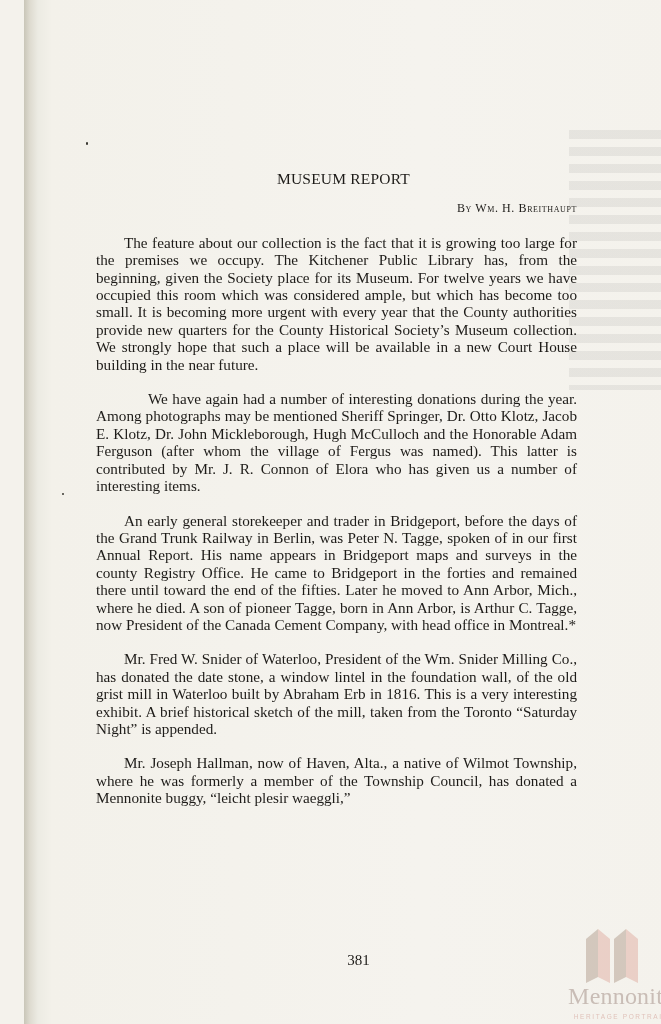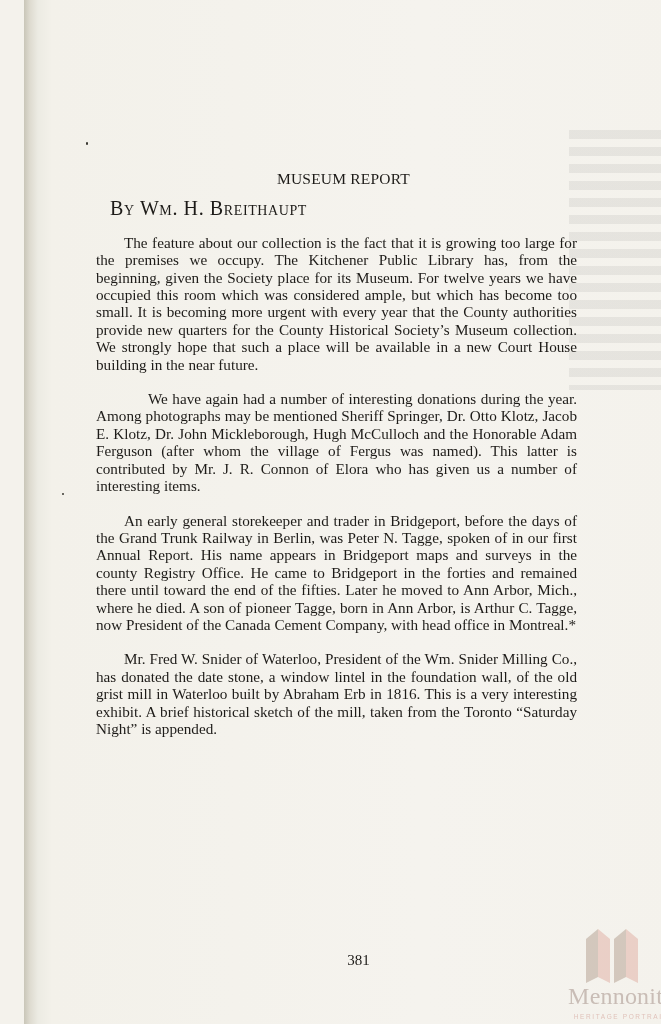--- a/index.html
+++ b/index.html
@@ -40,22 +40,22 @@
     }
     .title {
       text-align: center;
       font-size: 15.5px;
       letter-spacing: 0.2px;
       margin: 0 0 13px 0;
       padding-left: 14px;
       font-weight: normal;
     }
     .byline {
-      text-align: left;
-      font-size: 20px;
+      text-align: right;
+      font-size: 12px;
       letter-spacing: 0.6px;
       margin: 0 0 16px 0;
       padding-left: 14px;
       font-variant: small-caps;
     }
     .para {
       margin: 0 0 17px 0;
       text-align: justify;
       text-indent: 28px;
       hyphens: manual;
@@ -132,20 +132,21 @@
   <div class="bleed"></div>
 
   <div class="text-col">
     <h1 class="title">MUSEUM REPORT</h1>
     <div class="byline">By Wm. H. Breithaupt</div>
 
     <p class="para">The feature about our collection is the fact that it is growing too large for the premises we occupy.  The Kitchener Public Library has, from the beginning, given the Society place for its Museum.  For twelve years we have occupied this room which was considered ample, but which has become too small.  It is becoming more urgent with every year that the County authorities provide new quarters for the County Historical Society’s Museum collection.  We strongly hope that such a place will be available in a new Court House building in the near future.</p>
     <p class="para wide-indent">We have again had a number of interesting donations during the year.  Among photographs may be mentioned Sheriff Springer, Dr. Otto Klotz, Jacob E. Klotz, Dr. John Mickleborough, Hugh McCulloch and the Honorable Adam Ferguson (after whom the village of Fergus was named).  This latter is contributed by Mr. J. R. Connon of Elora who has given us a number of interesting items.</p>
     <p class="para">An early general storekeeper and trader in Bridgeport, before the days of the Grand Trunk Railway in Berlin, was Peter N. Tagge, spoken of in our first Annual Report.  His name appears in Bridgeport maps and surveys in the county Registry Office.  He came to Bridgeport in the forties and remained there until toward the end of the fifties.  Later he moved to Ann Arbor, Mich., where he died.  A son of pioneer Tagge, born in Ann Arbor, is Arthur C. Tagge, now President of the Canada Cement Company, with head office in Montreal.*</p>
     <p class="para">Mr. Fred W. Snider of Waterloo, President of the Wm. Snider Milling Co., has donated the date stone, a window lintel in the foundation wall, of the old grist mill in Waterloo built by Abraham Erb in 1816.  This is a very interesting exhibit.  A brief historical sketch of the mill, taken from the Toronto “Saturday Night” is appended.</p>
+    <p class="para">Mr. Joseph Hallman, now of Haven, Alta., a native of Wilmot Township, where he was formerly a member of the Township Council, has donated a Mennonite buggy, “leicht plesir waeggli,”</p>
   </div>
 
   <div class="page-number">381</div>
 
   <div class="speck" style="left:38px;top:493px;"></div>
   <div class="speck" style="left:62px;top:142px;width:2px;height:3px;"></div>
 
   <div class="watermark">
     <svg width="70" height="58" viewBox="0 0 70 58">
       <polygon points="2,14 14,4 14,52 2,58" fill="#cdbfb4" opacity="0.85"></polygon>

